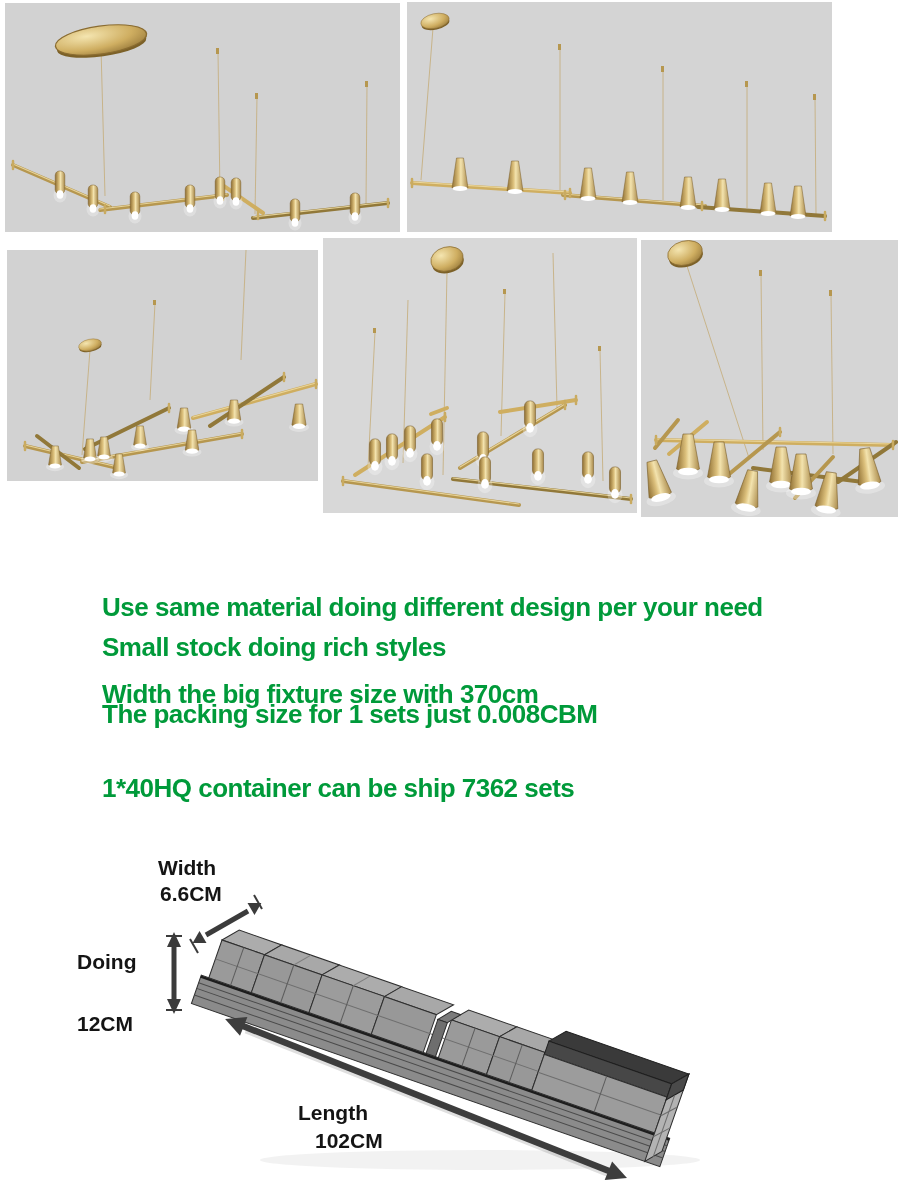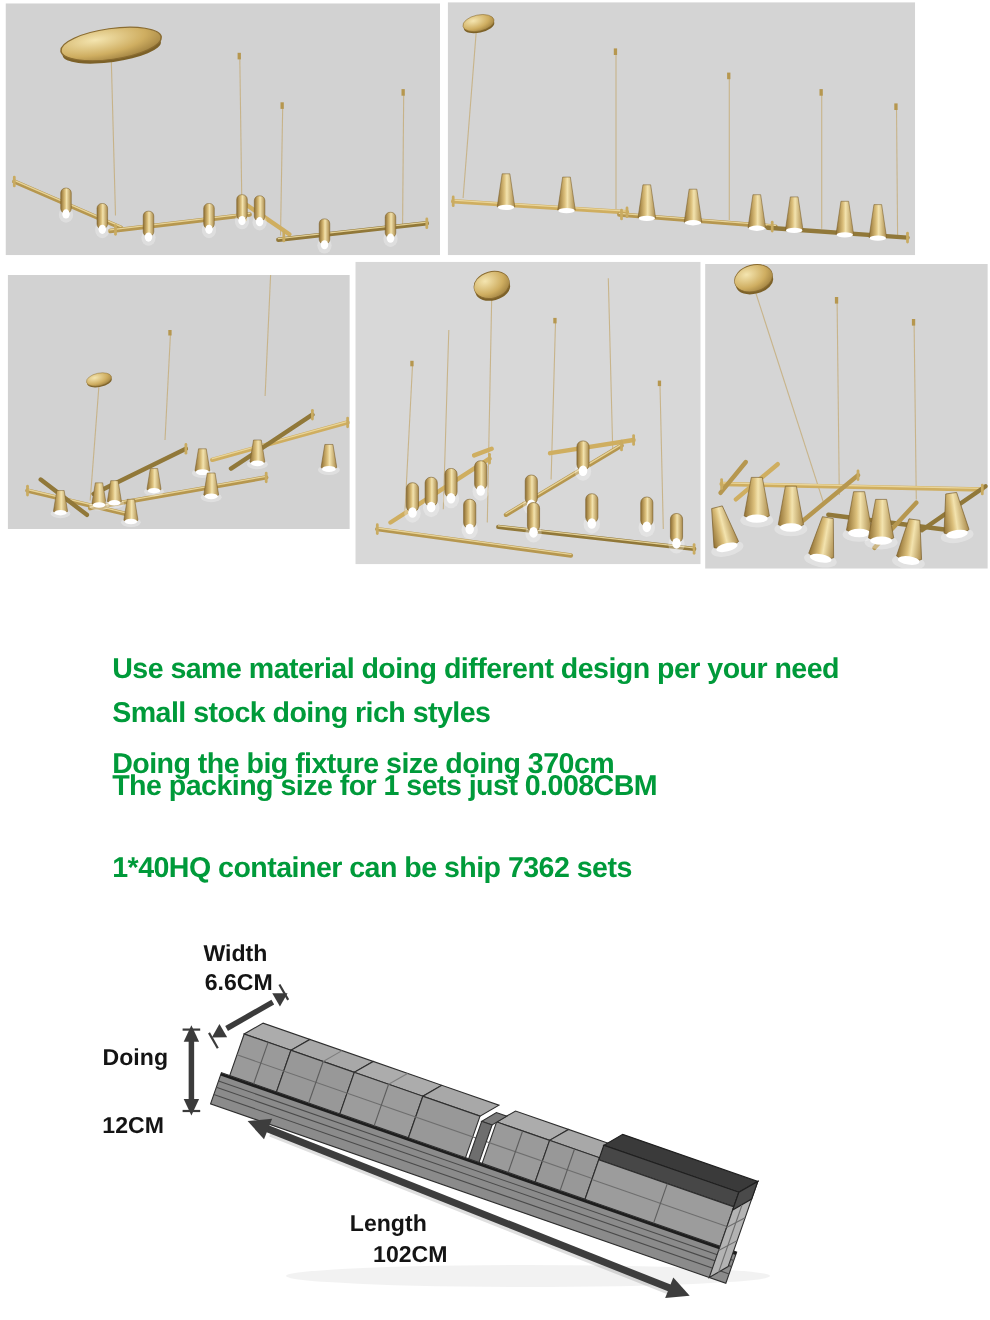--- a/index.html
+++ b/index.html
@@ -8,21 +8,21 @@
     font-family:"Liberation Sans", sans-serif;overflow:hidden;
   }
   .photo{position:absolute;display:block;}
   .features-line{
     position:absolute;left:102px;white-space:nowrap;
     font-weight:bold;font-size:26px;letter-spacing:-0.5px;
     color:#009a3a;line-height:26px;text-align:center;
   }
   .dim-label{
     position:absolute;font-weight:bold;font-size:21px;color:#141414;
-    text-align:center;white-space:nowrap;line-height:24px;
+    text-align:left;white-space:nowrap;line-height:24px;
   }
   .wire{stroke:#c6ae7c;stroke-width:1;opacity:.85;fill:none}
   .rodMain{stroke:#b6974f;stroke-width:4;stroke-linecap:round;fill:none}
   .rodBright{stroke:#cfae60}
   .rodDark{stroke:#917839}
   .rodHi{stroke:#ecd9a0;stroke-width:1.2;stroke-linecap:round;opacity:.9;fill:none}
   .endcap{stroke:#c9ab61;stroke-width:2.5;stroke-linecap:round;fill:none}
   .boxEdge{stroke:#2e2e2e;stroke-width:1;}
   .seamL{stroke:#5c5c5c;stroke-width:1;}
   .seamH{stroke:#6e6e6e;stroke-width:1;}
@@ -259,21 +259,21 @@
     <use href="#coneBig" transform="translate(140,245)"></use>
       <use href="#coneBig" transform="translate(160,252)"></use>
     <use href="#coneBig" transform="translate(185,270) rotate(8)"></use>
       <use href="#coneBig" transform="translate(229,246) rotate(-8)"></use>
   </g>
 </svg>
 
 <div>
   <div class="features-line" style="top:594px">Use same material doing different design per your need</div>
   <div class="features-line" style="top:634px">Small stock doing rich styles</div>
-  <div class="features-line" style="top:681px">Doing the big fixture size doing 370cm</div>
+  <div class="features-line" style="top:681px">Width the big fixture size with 370cm</div>
   <div class="features-line" style="top:701px">The packing size for 1 sets just 0.008CBM</div>
   <div class="features-line" style="top:775px">1*40HQ container can be ship 7362 sets</div>
 </div>
 
 <svg style="position:absolute;left:0;top:830px" width="900" height="370" viewBox="0 830 900 370">
 
   <ellipse cx="480" cy="1160" rx="220" ry="10" fill="#000000" opacity="0.05"></ellipse>
 
   <g transform="rotate(19.2 222 940)">
 

